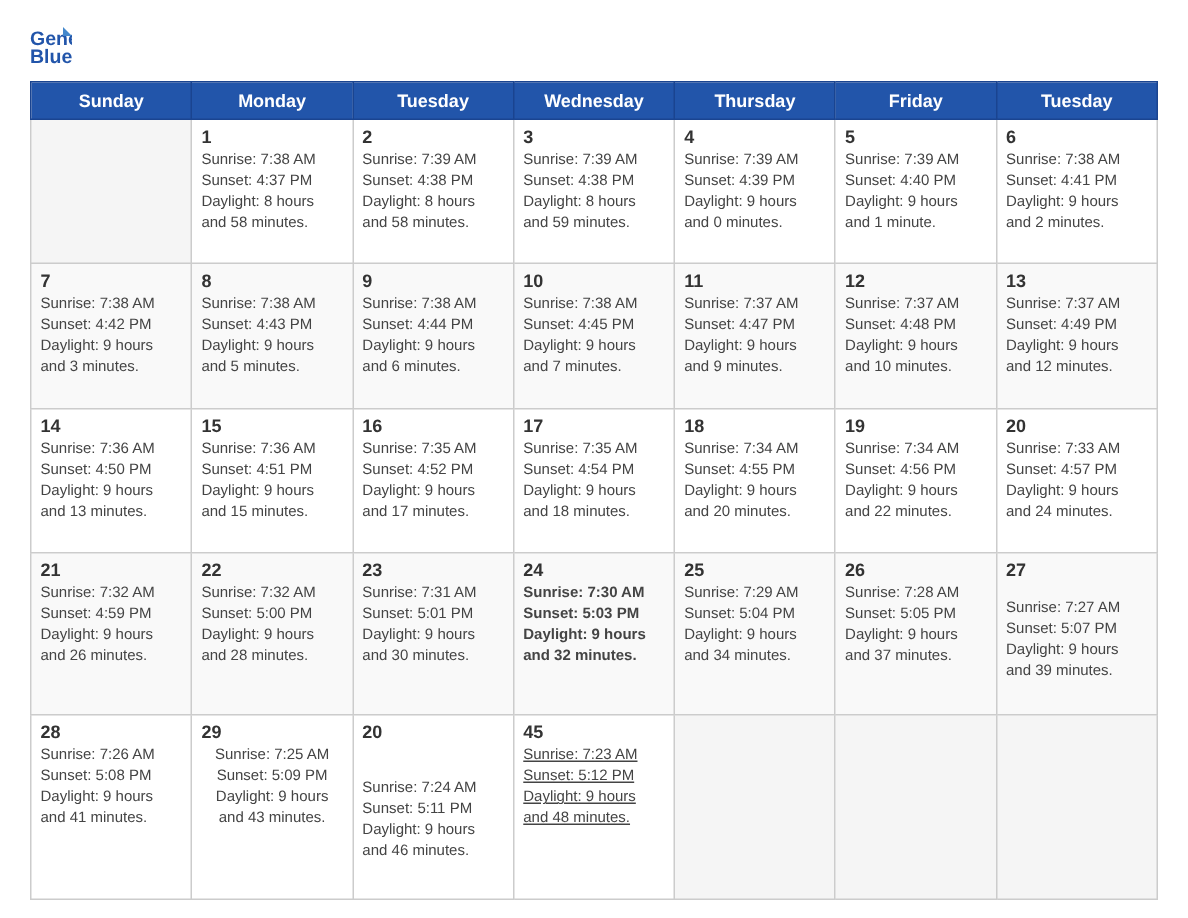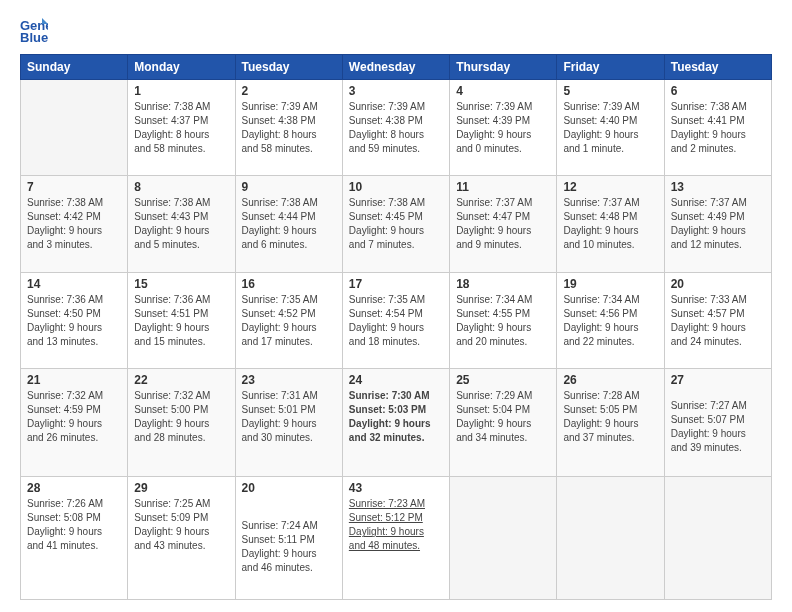--- a/index.html
+++ b/index.html
@@ -48,21 +48,21 @@
       width: 100%;
       border-collapse: collapse;
       flex: 1;
     }
     .calendar-table th {
       background: #2255aa;
       color: #fff;
       font-size: 12px;
       font-weight: bold;
       padding: 5px 6px;
-      text-align: left;
+      text-align: center;
       border: 1px solid #1a4490;
     }
     .calendar-table td {
       border: 1px solid #ccc;
       vertical-align: top;
       padding: 4px 6px;
       font-size: 10px;
       color: #333;
       width: calc(100% / 7);
       height: 78px;
@@ -324,34 +324,34 @@
         <tr>
           <td>
             <span class="day-number">28</span>
             <div class="day-info" style="white-space: pre-line;">Sunrise: 7:26 AM
 Sunset: 5:08 PM
 Daylight: 9 hours
 and 41 minutes.</div>
           </td>
           <td>
             <span class="day-number">29</span>
-            <div class="day-info" style="white-space: pre-line;">Sunrise: 7:25 AM
+            <div class="day-info" style="white-space: pre-line; text-align: center;">Sunrise: 7:25 AM
 Sunset: 5:09 PM
 Daylight: 9 hours
 and 43 minutes.</div>
           </td>
           <td>
             <span class="day-number">20</span>
             <div class="day-info" style="white-space: pre-line; margin-top: 24px;">Sunrise: 7:24 AM
 Sunset: 5:11 PM
 Daylight: 9 hours
 and 46 minutes.</div>
           </td>
           <td>
-            <span class="day-number">43</span>
+            <span class="day-number">45</span>
             <div class="day-info" style="white-space: pre-line; text-decoration: underline;">Sunrise: 7:23 AM
 Sunset: 5:12 PM
 Daylight: 9 hours
 and 48 minutes.</div>
           </td>
           <td class="empty"></td>
           <td class="empty"></td>
           <td class="empty"></td>
         </tr>
       </tbody>

